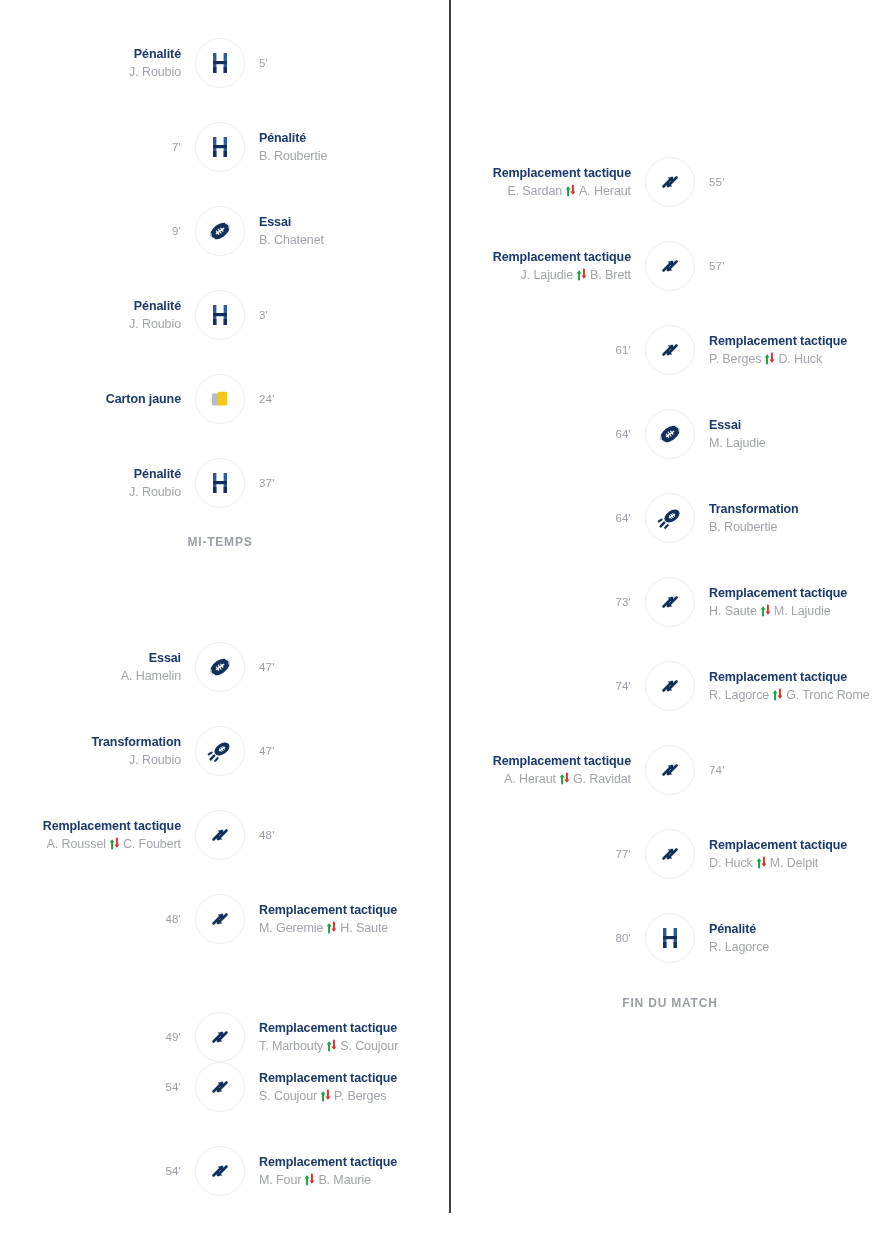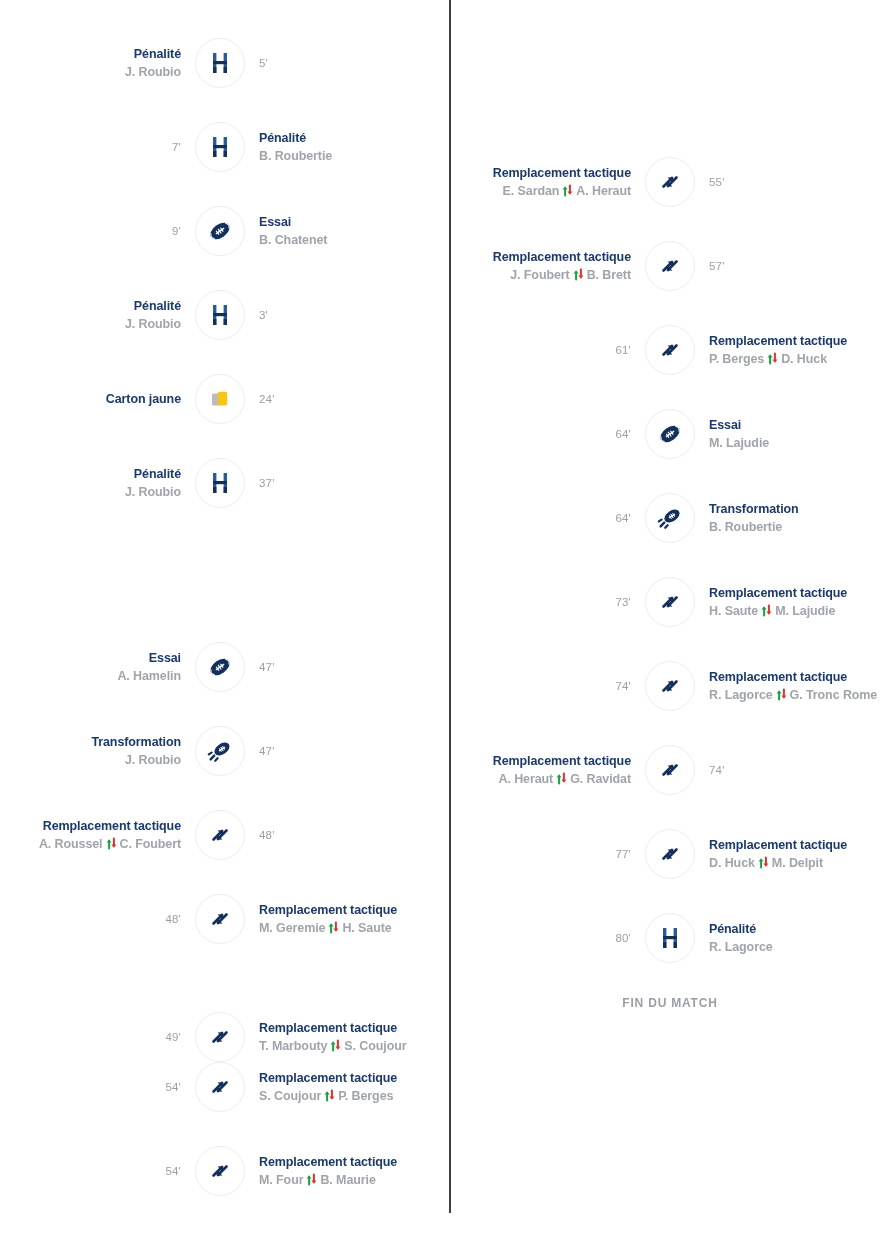--- a/index.html
+++ b/index.html
@@ -85,21 +85,21 @@
   .event-title {
     font-size: 12.5px;
     font-weight: bold;
     color: #1b3a6b;
     line-height: 17px;
     letter-spacing: -0.1px;
     white-space: nowrap;
   }
   .event-player {
     font-size: 12.5px;
-    font-weight: bold;
+    font-weight: normal;
     color: #a0a4ab;
     line-height: 18px;
     letter-spacing: -0.1px;
     white-space: nowrap;
     display: flex;
     align-items: center;
     gap: 3px;
   }
   .event-minute {
     font-size: 11.5px;
@@ -264,20 +264,21 @@
               <rect x="4" y="16" width="3.4" height="6" fill="#13305c"></rect>
               <rect x="14.6" y="16" width="3.4" height="6" fill="#13305c"></rect>
             </svg>
           </div>
         </div>
         <div class="side-cell away">
           <div class="event-minute">37'</div>
         </div>
       </div>
       <div class="period-block" style="top: 533px;">
+        <div class="period-label">MI-TEMPS</div>
       </div>
       <div class="event-row" style="top: 625px;">
         <div class="side-cell home">
           <div class="event-title">Essai</div>
           <div class="event-player">A. Hamelin</div>
         </div>
         <div class="icon-cell">
           <div class="icon-badge">
             <svg width="26" height="26" viewBox="0 0 26 26" aria-hidden="true">
               <g transform="rotate(-35 13 13)">
@@ -496,21 +497,21 @@
           </div>
         </div>
         <div class="side-cell away">
           <div class="event-minute">55'</div>
         </div>
       </div>
       <div class="event-row" style="top: 224px;">
         <div class="side-cell home">
           <div class="event-title">Remplacement tactique</div>
           <div class="event-player">
-            <span>J. Foubert</span>
+            <span>J. Lajudie</span>
             <span class="sub-arrows-inline">
               <svg width="11" height="13" viewBox="0 0 11 13" aria-hidden="true">
                 <path d="M3.1 11.5 L3.1 4.2" stroke="#19a341" stroke-width="2" stroke-linecap="round"></path>
                 <path d="M0.6 5.6 L3.1 2.2 L5.6 5.6 Z" fill="#19a341"></path>
                 <path d="M7.9 1.5 L7.9 8.8" stroke="#e03030" stroke-width="2" stroke-linecap="round"></path>
                 <path d="M5.4 7.4 L7.9 10.8 L10.4 7.4 Z" fill="#e03030"></path>
               </svg>
             </span>
             <span>B. Brett</span>
           </div>

